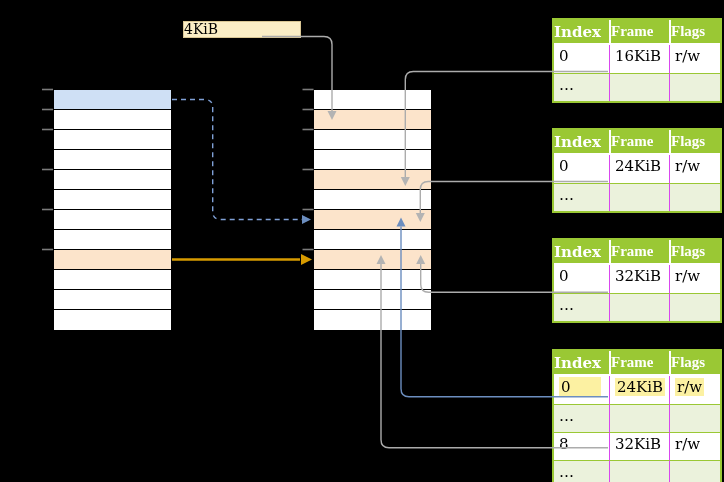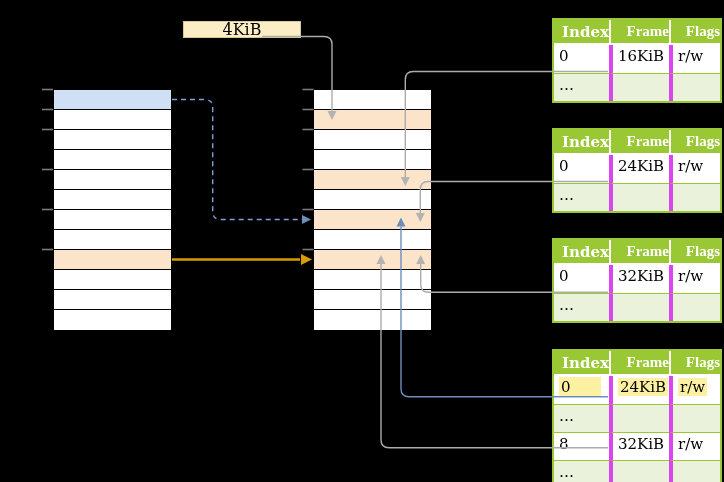--- a/index.html
+++ b/index.html
@@ -11,40 +11,40 @@
   
   .vcol{position:absolute;width:117px;border:1px solid #000;background:#fff;}
   .mrow{height:19px;border-bottom:1px solid #000;}
   .mrow:last-child{height:20px;border-bottom:none;}
   .mrow.blue{background:var(--row_blue,#CFE0F5);}
   .mrow.orange{background:var(--row_orange,#FCE4CB);}
   
   .labelbox{
     position:absolute;left:183px;top:21px;width:118px;height:17px;
     background:var(--label_box_cream,#FBEEC6);border:1px solid #D9C694;box-sizing:border-box;
-    text-align:center;font-size:16px;line-height:15px;color:#000;
+    font-size:14px;line-height:15px;color:#000;
   }
   
   table.ptable{
     position:absolute;left:552px;width:170px;table-layout:fixed;
     border-collapse:separate;border-spacing:0;background:#fff;
     border:2px solid var(--table_header_green,#9AC834);
     font-size:15px;color:#000;
   }
   table.ptable th{
     background:var(--table_header_green,#9AC834);color:#fff;font-weight:bold;
-    height:25px;padding:0;text-align:right;font-size:15px;
+    height:25px;padding:0;text-align:left;font-size:15px;
     border-bottom:2px solid #fff;box-sizing:border-box;
   }
   table.ptable th + th{border-left:2px solid #fff;font-family:Liberation Serif, serif;}
   table.ptable td{
     height:28px;box-sizing:border-box;padding:1px 0 0 5px;vertical-align:top;
     line-height:1.35;background:#fff;
   }
-  table.ptable td + td{border-left:4px solid #d946ef;margin-left:30px;}
+  table.ptable td + td{border-left:1px solid #d946ef;margin-left:30px;}
   table.ptable tbody tr + tr td{border-top:1.5px solid var(--table_header_green,#9AC834);}
   table.ptable tr.dots td{background:var(--table_row_light_green,#EBF2DC);}
   .hl{background:var(--highlight_yellow,#FCF1A2);padding:0 2px;}
   .hl-wide{display:inline-block;min-width:38px;}
   
   svg.overlay{position:absolute;left:0;top:0;z-index:5;pointer-events:none;}
 </style>
 </head>
 <body>
 

